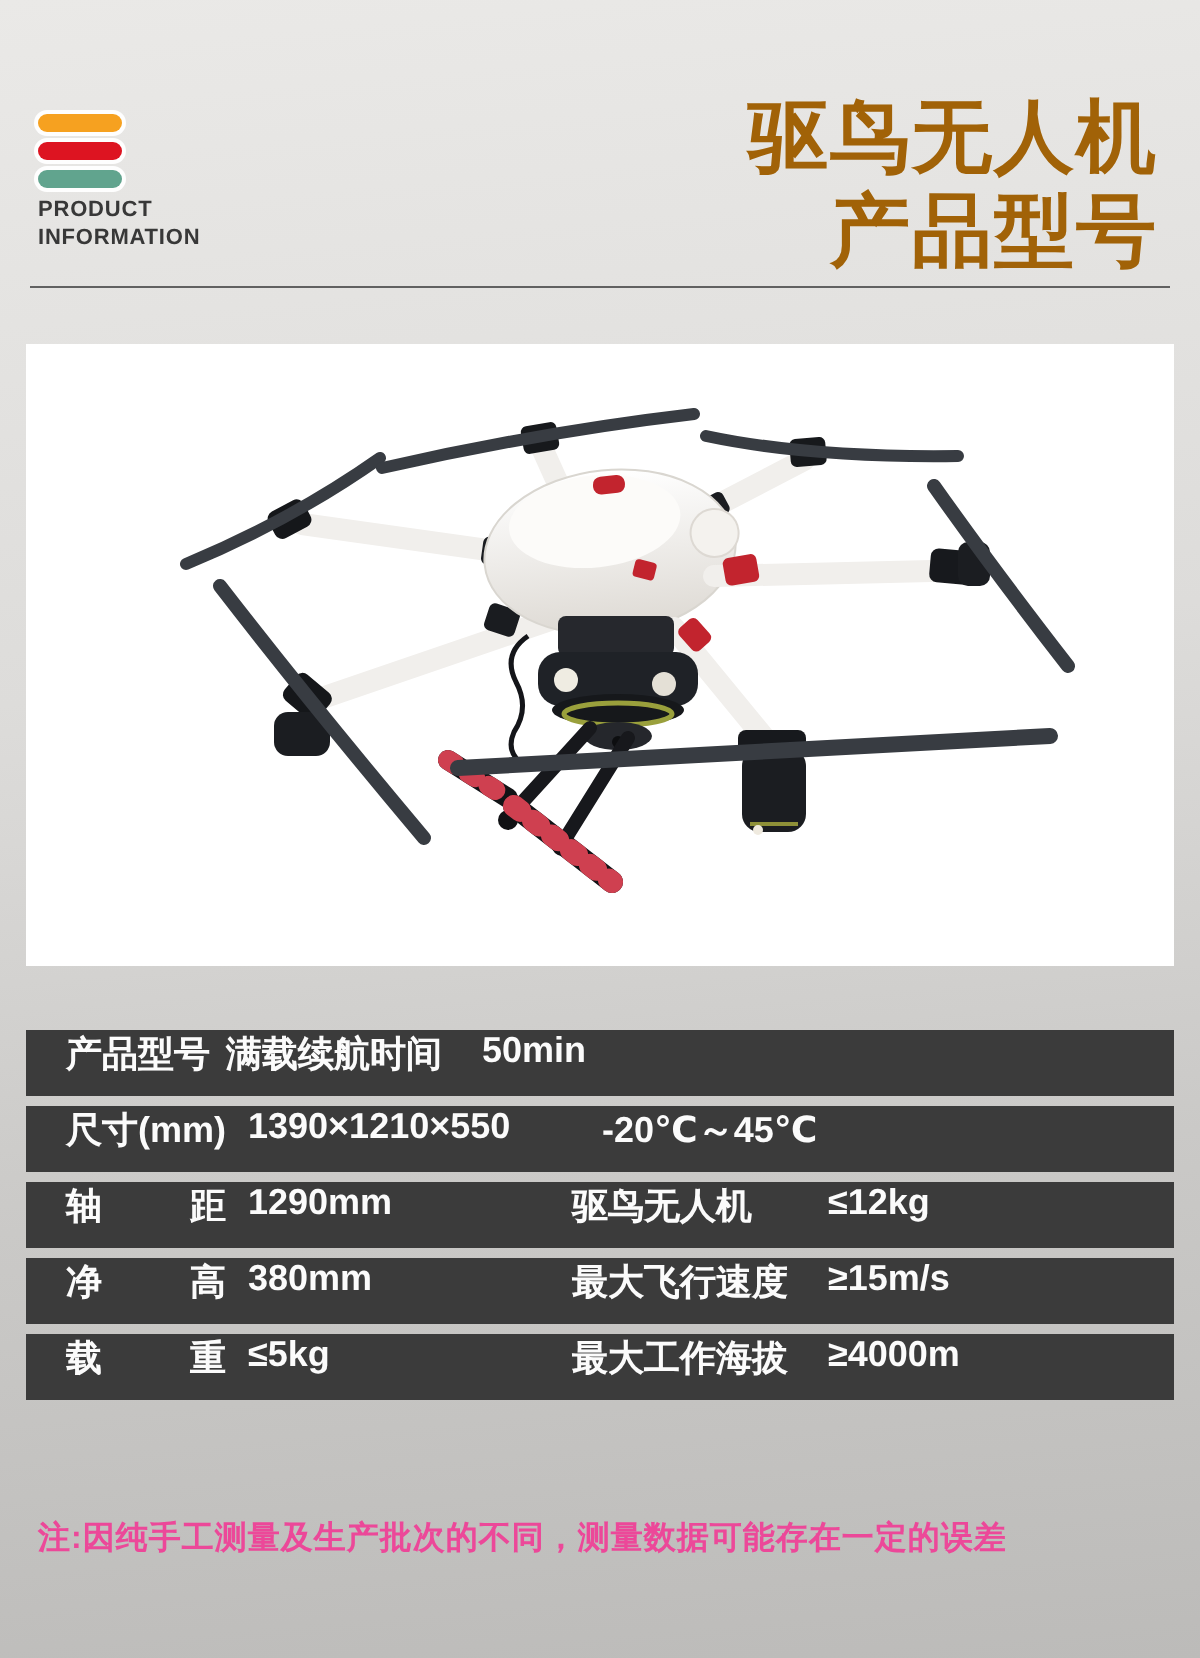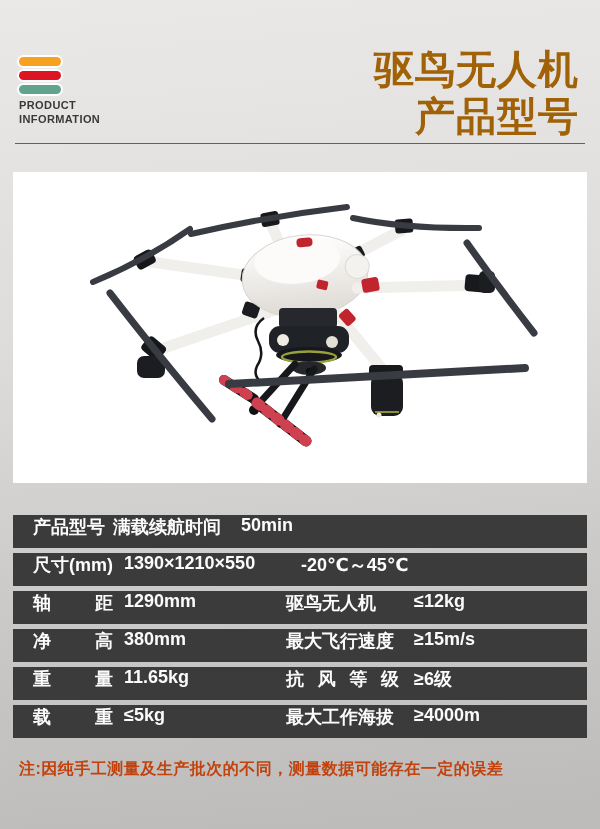--- a/index.html
+++ b/index.html
@@ -26,21 +26,21 @@
   .row{height:33px;background:#3b3b3b;margin-bottom:5px;display:flex;align-items:flex-start;
     padding-left:20px;box-sizing:border-box;color:#fbfbfb;font-size:18px;font-weight:700;}
   .row:last-child{margin-bottom:15px;}
   .ll{width:80px;flex:0 0 auto;}
   .lv{width:162px;margin-left:11px;flex:0 0 auto;}
   .rl{width:113px;flex:0 0 auto;}
   .rv{margin-left:15px;flex:0 0 auto;}
   .just{text-align:justify;text-align-last:justify;}
   
   .note{position:absolute;left:19px;top:759px;font-size:16px;font-weight:700;
-    color:#c2410c;letter-spacing:.5px;text-align:right;}
+    color:#ec4899;letter-spacing:.5px;text-align:right;}
 </style>
 </head>
 <body>
 
 <div class="logo">
   <div class="bar" style="background:#F6A120"></div>
   <div class="bar" style="background:#DD1421"></div>
   <div class="bar" style="background:#61A48E"></div>
 </div>
 <div class="logo-text">
@@ -165,26 +165,20 @@
     <span class="rl">驱鸟无人机</span>
     <span class="rv">≤12kg</span>
   </div>
   <div class="row">
     <span class="ll just">净高</span>
     <span class="lv">380mm</span>
     <span class="rl">最大飞行速度</span>
     <span class="rv">≥15m/s</span>
   </div>
   <div class="row">
-    <span class="ll just">重量</span>
-    <span class="lv">11.65kg</span>
-    <span class="rl just">抗风等级</span>
-    <span class="rv">≥6级</span>
-  </div>
-  <div class="row">
     <span class="ll just">载重</span>
     <span class="lv">≤5kg</span>
     <span class="rl">最大工作海拔</span>
     <span class="rv">≥4000m</span>
   </div>
 </div>
 
 <div class="note">注:因纯手工测量及生产批次的不同，测量数据可能存在一定的误差</div>
 
 </body></html>

